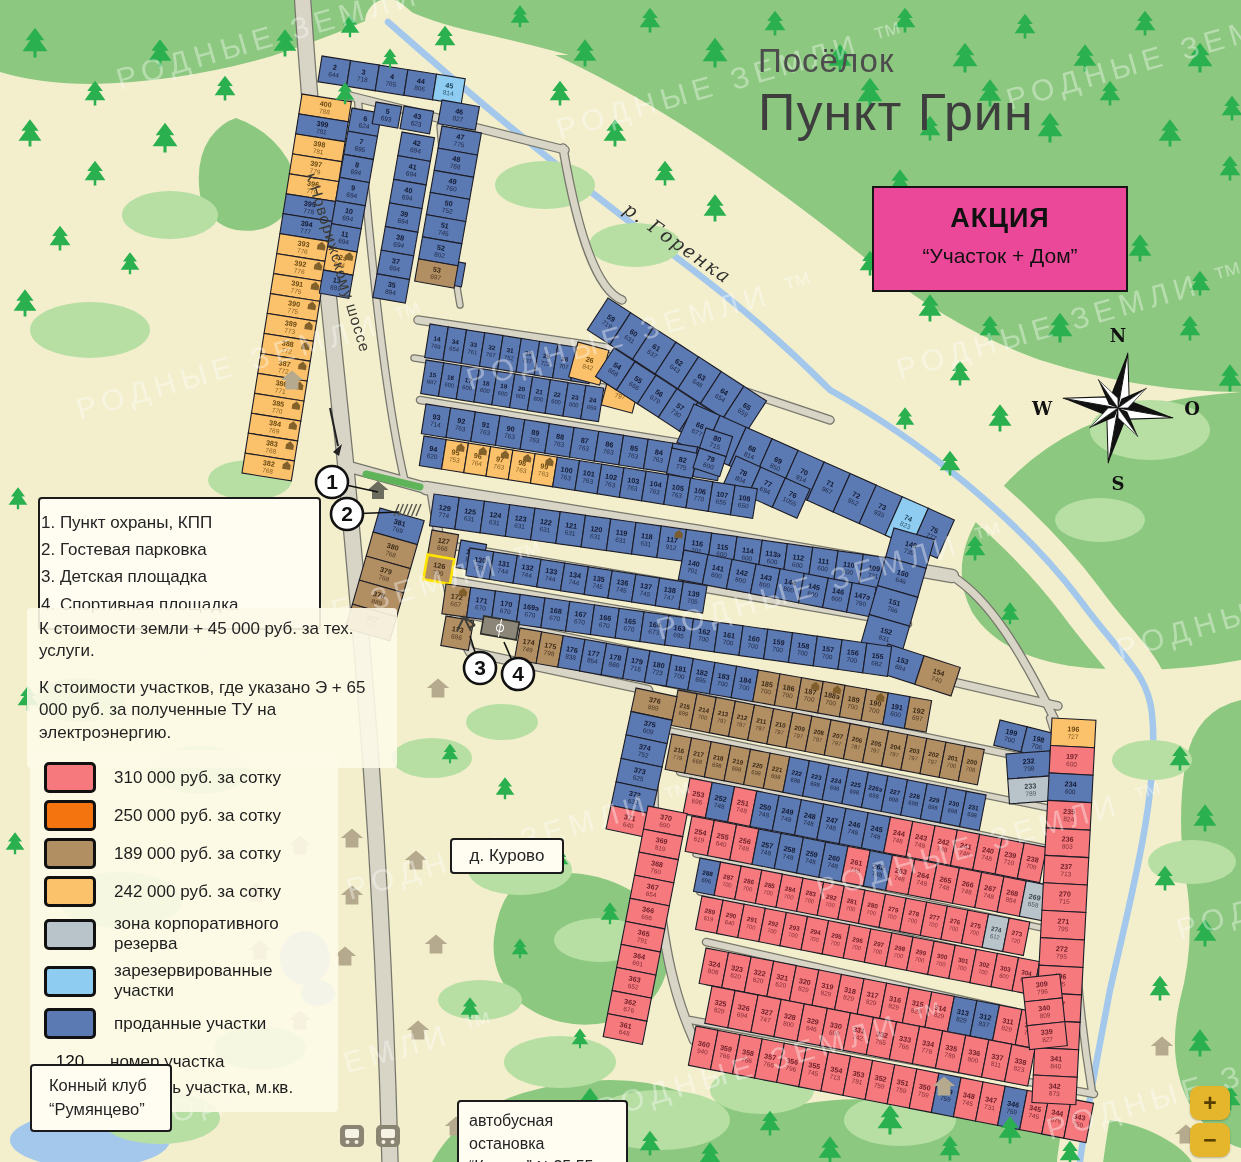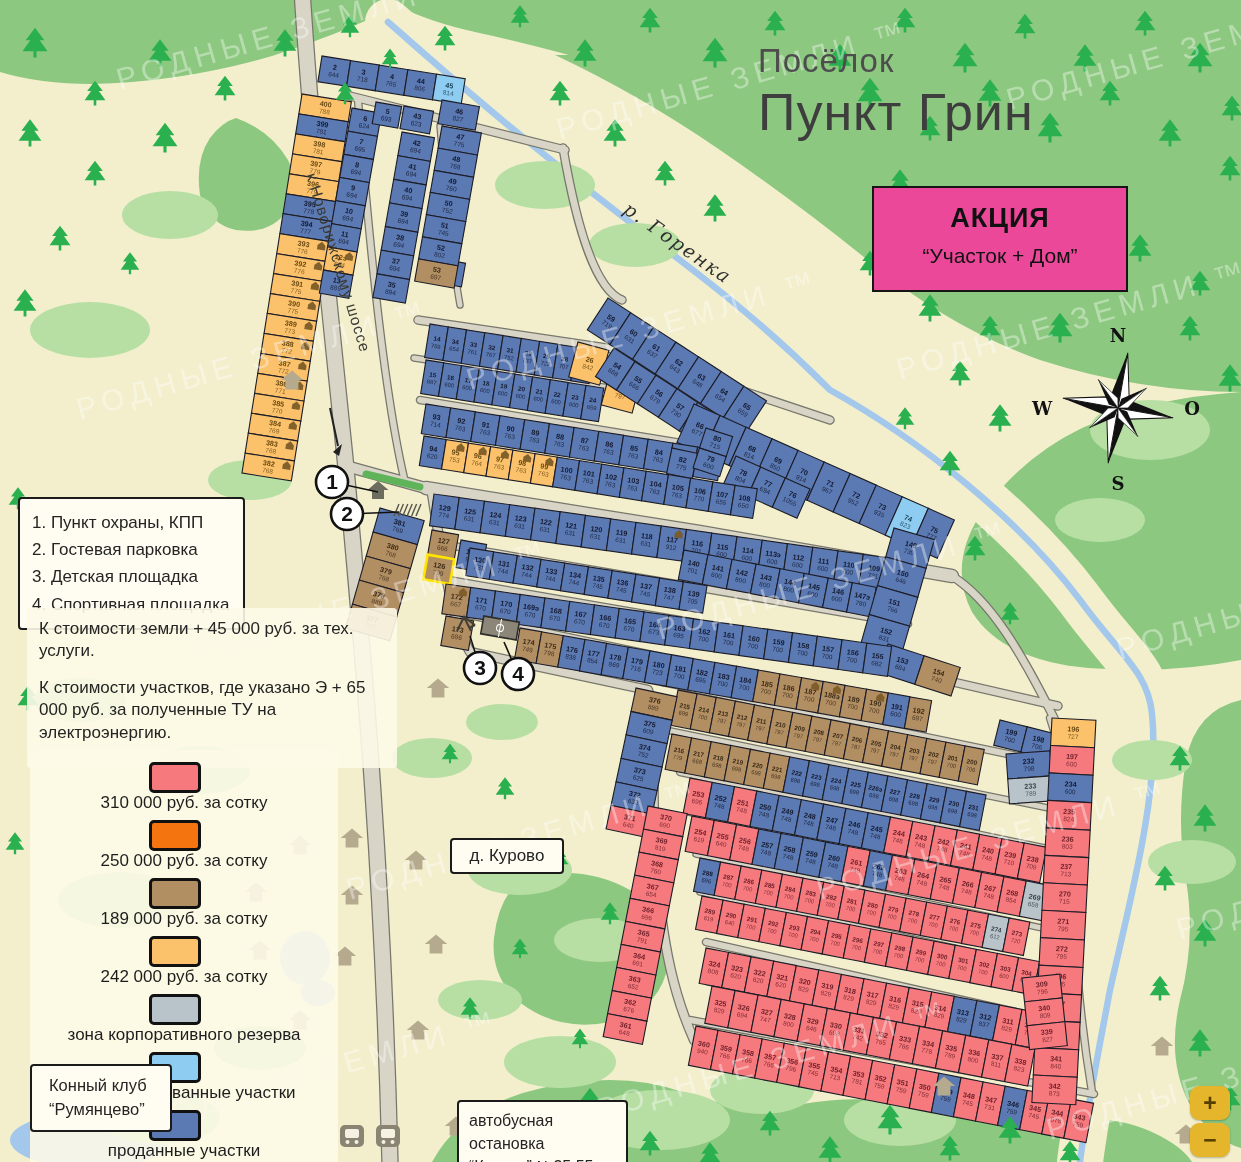--- a/index.html
+++ b/index.html
@@ -8,25 +8,25 @@
   svg{position:absolute;left:0;top:0;}
   .panel{position:absolute;background:#fffdf2;border:2px solid #1b1b1b;border-radius:4px;color:#242424;box-sizing:border-box;}
   .soft{position:absolute;background:rgba(253,250,232,.9);border-radius:4px;color:#242424;box-sizing:border-box;}
   .title{position:absolute;left:758px;top:42px;color:#3e3e3e;}
   .title .pre{font-size:33px;color:#4d4d4d;letter-spacing:1px;}
   .title .name{font-size:52px;margin-top:2px;letter-spacing:1px;}
   .promo{position:absolute;left:872px;top:186px;width:252px;height:102px;background:#ec4899;
          border:2px solid #161616;text-align:center;color:#111;}
   .promo .p1{font-size:27px;font-weight:bold;margin-top:15px;letter-spacing:1px;}
   .promo .p2{font-size:21px;margin-top:10px;}
-  .poi{left:18px;top:497px;width:227px;padding:10px 12px;font-size:17px;line-height:1.6;}
+  .poi{left:38px;top:497px;width:283px;padding:10px 1px;font-size:17px;line-height:1.6;}
   .notes{left:27px;top:608px;width:370px;padding:10px 12px;font-size:17px;line-height:1.32;}
   .notes p{margin:0 0 14px 0;}
   .pricelegend{left:30px;top:750px;width:308px;padding:12px 14px;}
-  .prow{display:flex;align-items:center;margin-bottom:7px;flex-direction:column;}
+  .prow{display:flex;align-items:center;margin-bottom:7px;}
   .swatch{width:46px;height:25px;border:3px solid #111;border-radius:5px;margin-right:18px;flex:0 0 auto;}
   .plabel{font-size:17px;color:#1d1d1d;}
   .sampleRow{display:flex;align-items:center;margin-top:10px;}
   .frac{width:52px;text-align:center;font-size:17px;color:#111;margin-right:14px;}
   .frac .top{display:block;border-bottom:2px solid #111;padding-bottom:1px;}
   .frac .bot{display:block;padding-top:2px;}
   .sampleLabels{font-size:17px;line-height:1.5;color:#1d1d1d;}
   .kurovo{left:450px;top:838px;width:114px;padding:6px 16px;text-align:center;font-size:17px;}
   .horse{left:30px;top:1064px;width:142px;padding:8px 17px;font-size:16.5px;line-height:1.45;}
   .bus{left:427px;top:1100px;width:171px;padding:7px 10px;font-size:16px;line-height:1.45;margin-left:30px;}

